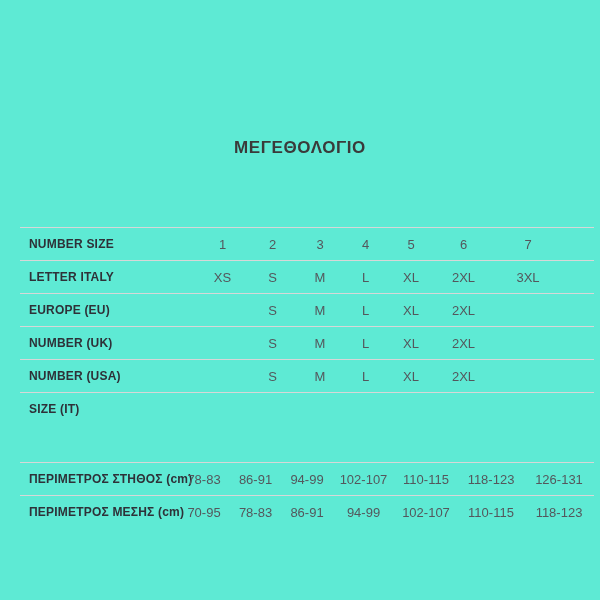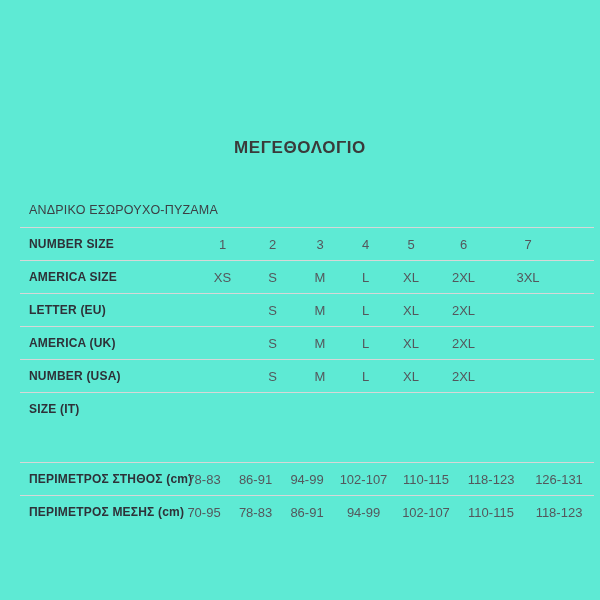--- a/index.html
+++ b/index.html
@@ -60,21 +60,20 @@
   .mc-4 { width:61px; } .mc-5 { width:64px; } .mc-6 { width:66px; }
   .mc-7 { width:70px; }
 </style>
 </head>
 <body>
 
 <div class="page">
 
   <div class="page-title">ΜΕΓΕΘΟΛΟΓΙΟ</div>
 
-  <div class="section-subtitle">ΑΝΔΡΙΚΟ ΕΣΩΡΟΥΧΟ-ΠΥΖΑΜΑ</div>
 
   <table class="size-table">
     <colgroup>
       <col class="sc-label">
         <col class="sc-1">
         <col class="sc-2">
         <col class="sc-3">
       <col class="sc-4">
         <col class="sc-5">
         <col class="sc-6">
@@ -87,43 +86,43 @@
       <td class="value-cell">1</td>
       <td class="value-cell">2</td>
       <td class="value-cell">3</td>
       <td class="value-cell">4</td>
       <td class="value-cell">5</td>
       <td class="value-cell">6</td>
       <td class="value-cell">7</td>
       <td class="value-cell"></td>
     </tr>
     <tr>
-      <td class="label-cell">AMERICA SIZE</td>
+      <td class="label-cell">LETTER ITALY</td>
       <td class="value-cell">XS</td>
       <td class="value-cell">S</td>
       <td class="value-cell">M</td>
       <td class="value-cell">L</td>
       <td class="value-cell">XL</td>
       <td class="value-cell">2XL</td>
       <td class="value-cell">3XL</td>
       <td class="value-cell"></td>
     </tr>
     <tr>
-      <td class="label-cell">LETTER (EU)</td>
+      <td class="label-cell">EUROPE (EU)</td>
       <td class="value-cell"></td>
       <td class="value-cell">S</td>
       <td class="value-cell">M</td>
       <td class="value-cell">L</td>
       <td class="value-cell">XL</td>
       <td class="value-cell">2XL</td>
       <td class="value-cell"></td>
       <td class="value-cell"></td>
     </tr>
     <tr>
-      <td class="label-cell">AMERICA (UK)</td>
+      <td class="label-cell">NUMBER (UK)</td>
       <td class="value-cell"></td>
       <td class="value-cell">S</td>
       <td class="value-cell">M</td>
       <td class="value-cell">L</td>
       <td class="value-cell">XL</td>
       <td class="value-cell">2XL</td>
       <td class="value-cell"></td>
       <td class="value-cell"></td>
     </tr>
     <tr>

